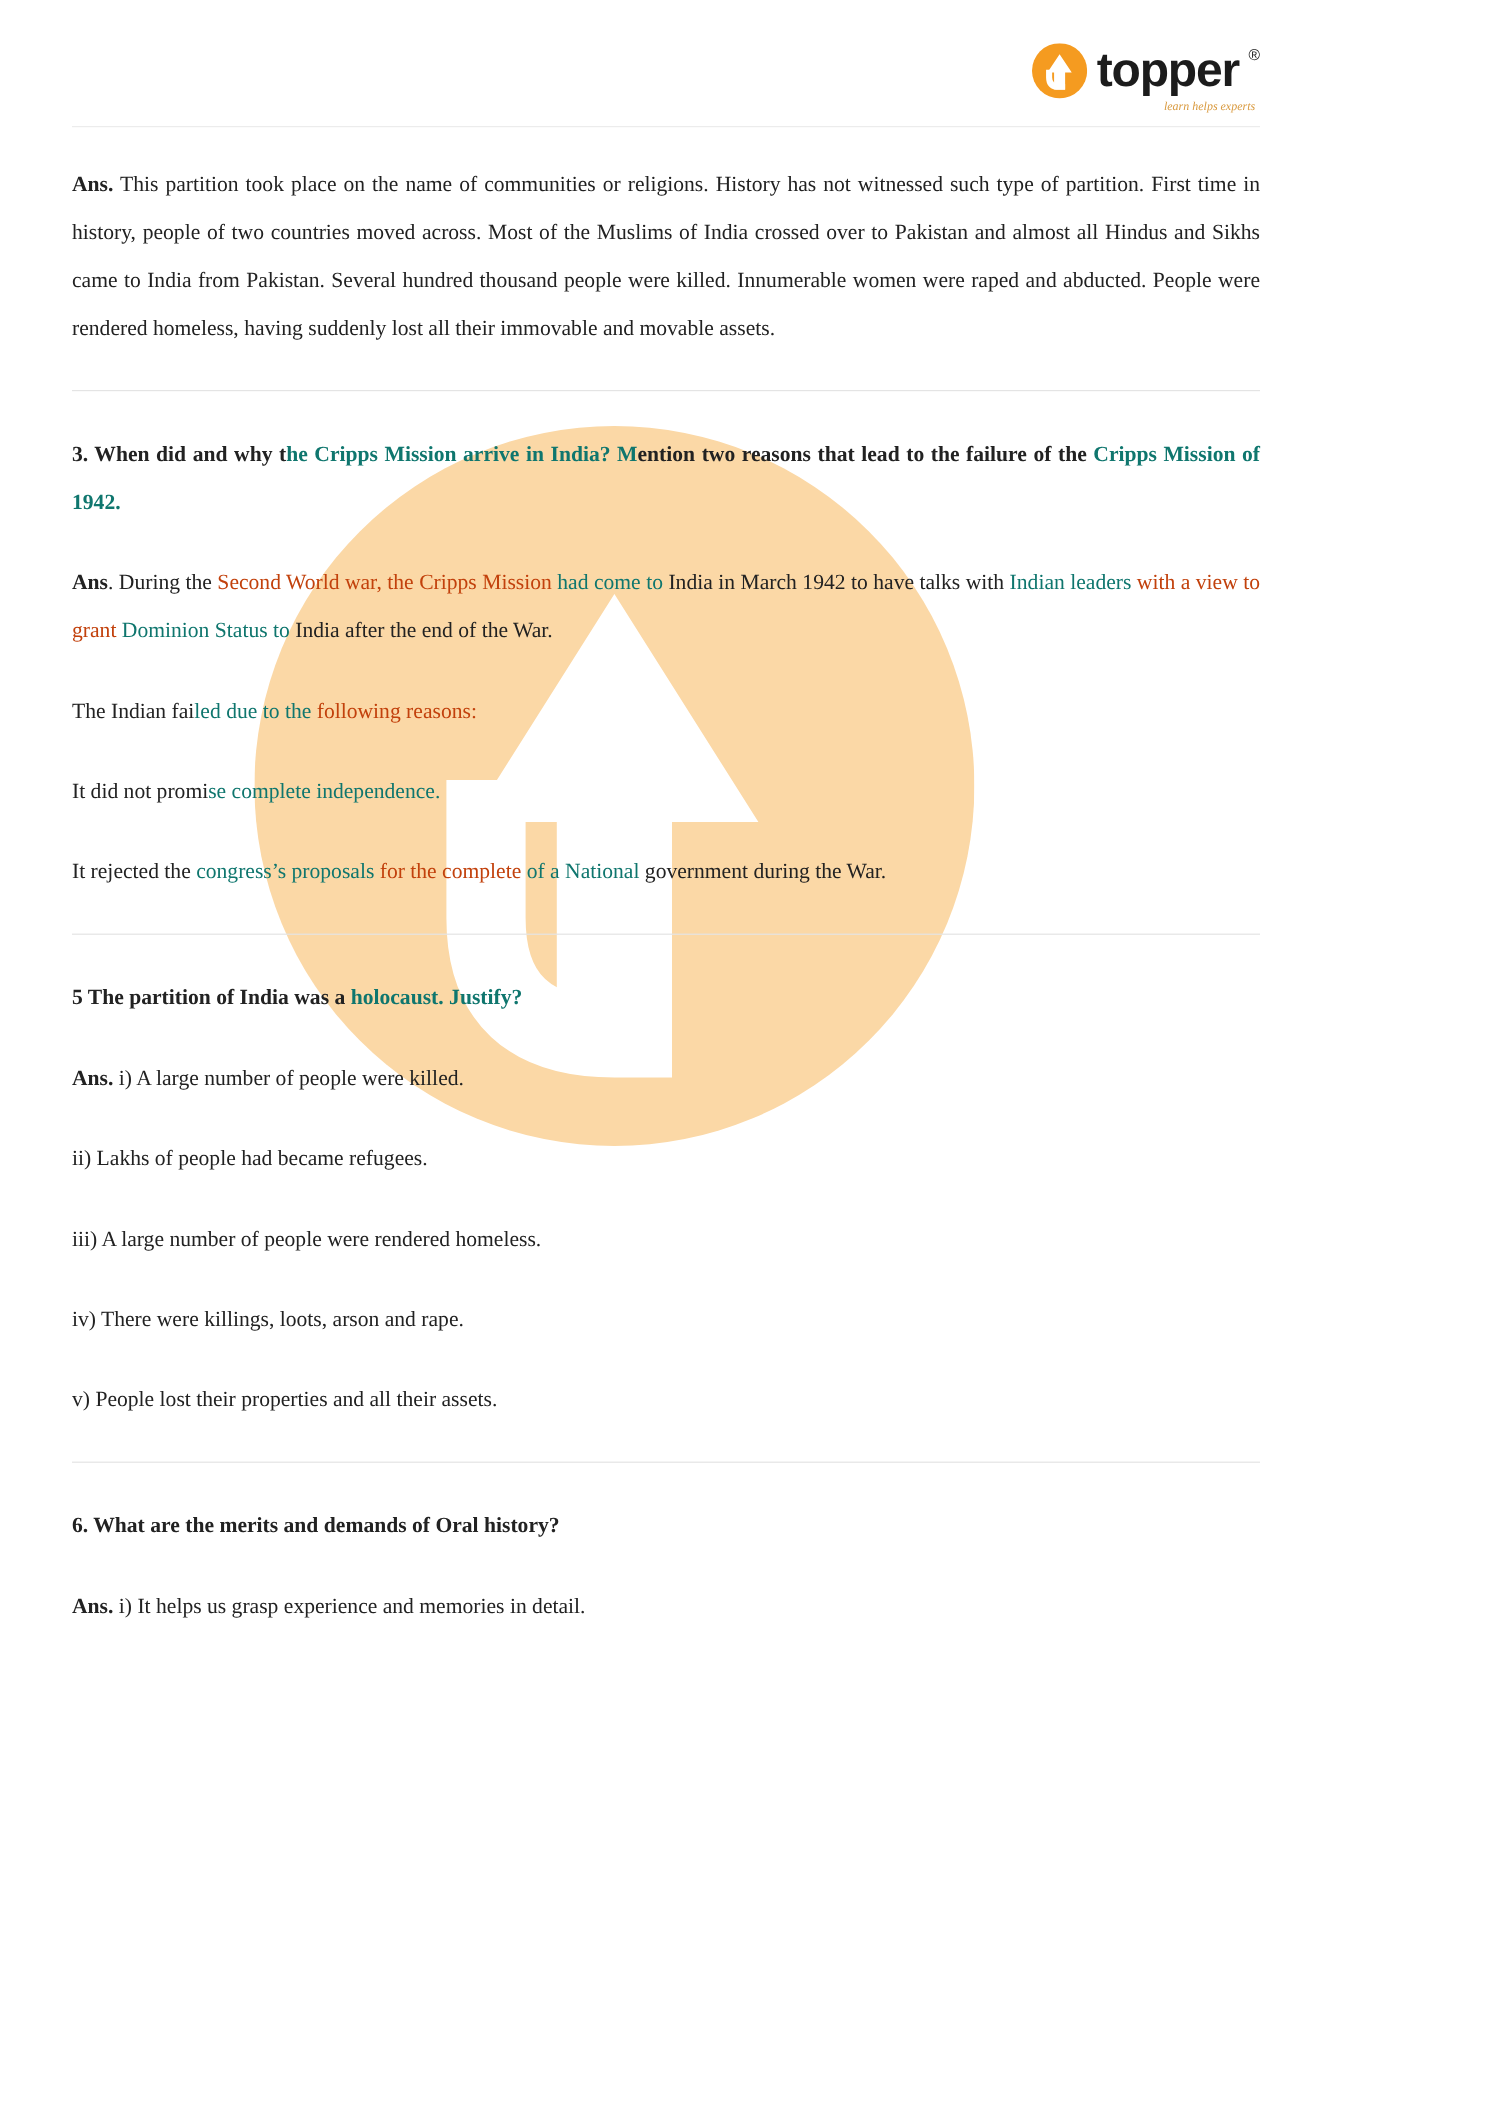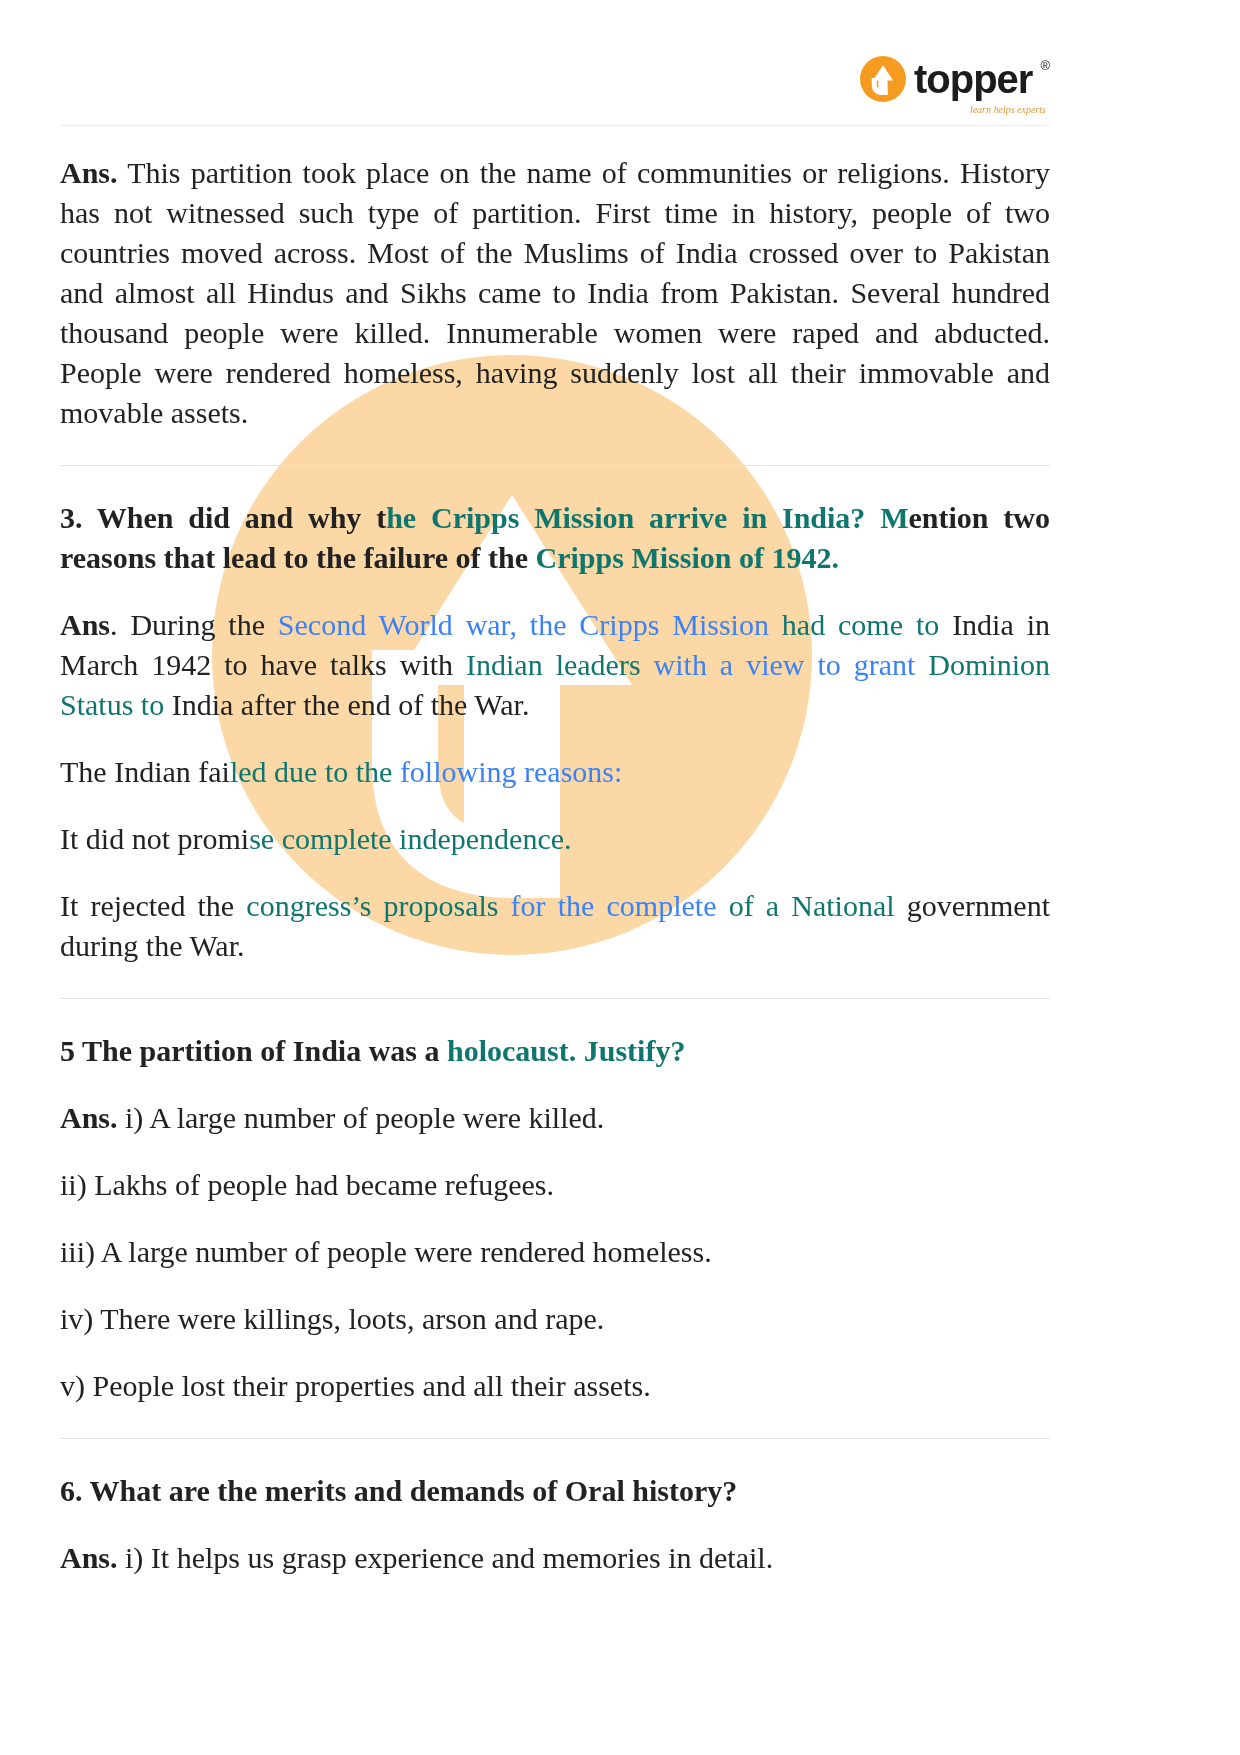--- a/index.html
+++ b/index.html
@@ -8,44 +8,44 @@
     font-family:"Liberation Serif",serif;color:#222222;overflow:hidden;
   }
   .page{position:relative;width:1240px;height:1755px;}
   .watermark{
     position:absolute;left:212px;top:355px;width:600px;height:600px;
     z-index:0;pointer-events:none;
   }
   .content{
     position:relative;z-index:1;margin-left:60px;width:990px;
   }
-  header{padding-top:56px;}
+  header{padding-top:36px;}
   .logo-row{display:flex;justify-content:flex-end;align-items:center;gap:8px;}
   .logo-icon{width:46px;height:46px;display:inline-block;}
   .logo-text{
     font-family:"Liberation Sans",sans-serif;font-weight:bold;font-size:40px;
     color:#1c1c1c;letter-spacing:-1px;line-height:1;
   }
   .logo-reg{font-family:"Liberation Sans",sans-serif;font-size:13px;color:#1c1c1c;align-self:flex-start;margin-top:2px;}
   .tagline{
     text-align:right;font-style:italic;font-size:10px;color:#d99a3f;
     margin-top:2px;padding-right:4px;font-family:"Liberation Serif",serif;
   }
   hr.rule{
     border:none;border-top:1px solid #e4e4e4;margin:32px 0;height:0;
   }
   hr.header-rule{border:none;border-top:1px solid #ececec;margin:10px 0 0 0;height:0;}
   p.para, h2.heading{
-    font-size:30px;line-height:40px;text-align:justify;margin:27px 0;
+    font-size:18px;line-height:40px;text-align:justify;margin:27px 0;
     font-weight:normal;color:#222222;
   }
   h2.heading{font-weight:bold;}
   .b{font-weight:bold;}
   .orange{color:#0f766e;}
-  .gray{color:#3b82f6;}
+  .gray{color:#c2410c;}
 </style>
 </head>
 <body>
 
 <div class="page">
 
   <svg class="watermark" viewBox="0 0 600 600" aria-hidden="true">
     <circle cx="300" cy="300" r="300" fill="#fbd8a6"></circle>
     <path d="M300,140 L180,330 L252,330 L252,515 L348,515 L348,330 L420,330 Z" fill="#ffffff"></path>
     <path d="M193,295 L193,410 Q193,510 300,510 L348,510" stroke="#ffffff" stroke-width="66" fill="none"></path>

